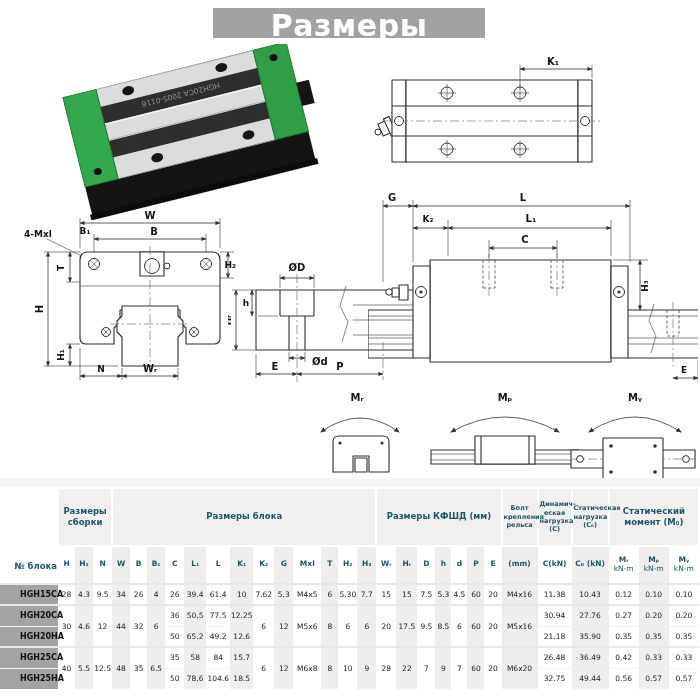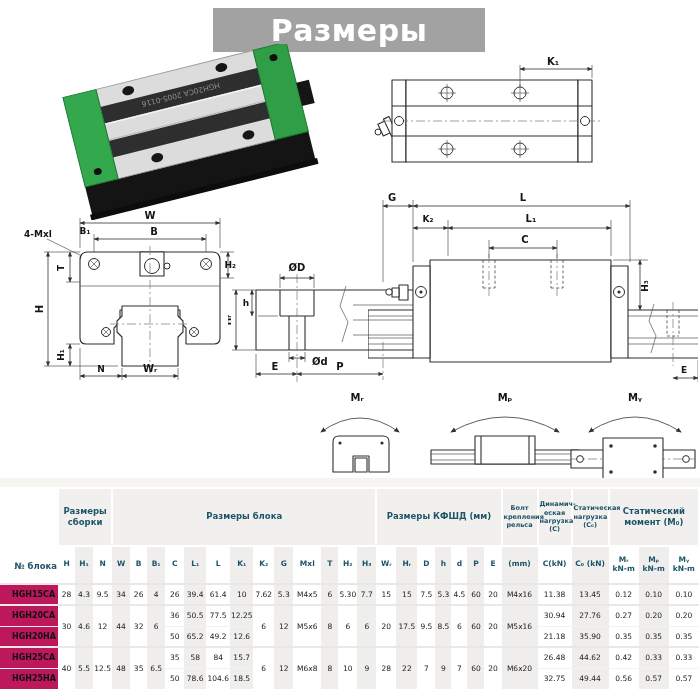--- a/index.html
+++ b/index.html
@@ -1,42 +1,42 @@
 <!DOCTYPE html>
 <html><head>
 <meta charset="utf-8">
 <style>
 *{margin:0;padding:0;box-sizing:border-box}
 html,body{background:#fff}
 body{font-family:"DejaVu Sans","Liberation Sans",sans-serif}
 #page{position:relative;width:700px;height:700px;background:#fff;overflow:hidden}
-#banner{position:absolute;left:213px;top:8px;width:272px;height:44px;background:#a2a2a2;display:flex;align-items:center;justify-content:center}
+#banner{position:absolute;left:213px;top:8px;width:272px;height:30px;background:#a2a2a2;display:flex;align-items:flex-start;justify-content:center}
 #banner span{color:#fff;font-size:30px;font-weight:700;letter-spacing:.5px}
 svg.draw{position:absolute}
 .lbl{font-family:"DejaVu Sans",sans-serif;font-size:10px;font-weight:600;fill:#151515}
 .lbl.sm{font-size:9px}
 .ln{fill:#fff;stroke:#2e2e2e;stroke-width:1.1;stroke-linejoin:round}
 .lnn{fill:none;stroke:#2e2e2e;stroke-width:1.1;stroke-linejoin:round}
 .thin{fill:none;stroke:#555;stroke-width:.7}
 .dim{fill:none;stroke:#333;stroke-width:.8}
 .cl{fill:none;stroke:#777;stroke-width:.7;stroke-dasharray:9 3 2 3}
 .dash{fill:none;stroke:#444;stroke-width:.8;stroke-dasharray:3 2.2}
 .hole{fill:#fff;stroke:#2e2e2e;stroke-width:1}
 #band{position:absolute;left:0;top:478px;width:700px;height:9px;background:#f6f5f1}
 #spec{position:absolute;left:0;top:487px;width:700px;border-collapse:collapse;table-layout:fixed;font-size:7.5px;color:#1c1c1c}
 #spec col.shade{background:#efeeec}
 #spec thead th{font-weight:700;color:#1d5468;vertical-align:middle}
 #spec th.rowhead{vertical-align:bottom;text-align:right;padding:0 0 12px 8px;font-size:8.5px;background:#fff}
 #spec th.grp{height:58px;padding:2px 1px;line-height:1.3;font-size:8.5px;background:#f1f0ee;border:2px solid #fff}
 #spec th.grp.small{font-size:6.5px;font-weight:700}
 #spec th.colh{height:38px;vertical-align:middle;font-size:7.5px;padding-bottom:3px}
-#spec th.colh .unit{font-weight:700}
+#spec th.colh .unit{font-weight:400}
 #spec tbody tr{border-top:1px solid #f3f2f0}
 #spec tbody tr.grp-start{border-top:2px solid #e9e8e6}
-#spec tbody th.blk{text-align:left;padding-left:12px;font-weight:700;color:#101010;font-size:8px;background:#be185d}
+#spec tbody th.blk{text-align:left;padding-left:20px;font-weight:700;color:#101010;font-size:8px;background:#a3a3a3}
 #spec tbody td{text-align:center;height:21px;font-size:7.5px;color:#222}
 </style>
 </head>
 <body>
 
 <div id="page">
 
   <div id="banner">
     <span>Размеры</span>
   </div>
@@ -482,21 +482,21 @@
           <td>7.7</td>
           <td>15</td>
           <td>15</td>
           <td>7.5</td>
           <td>5.3</td>
           <td>4.5</td>
           <td>60</td>
           <td>20</td>
           <td>M4x16</td>
           <td>11.38</td>
-          <td>13.45</td>
+          <td>10.43</td>
           <td>0.12</td>
           <td>0.10</td>
           <td>0.10</td>
         </tr>
         <tr class="grp-start">
           <th class="blk">HGH20CA</th>
           <td rowspan="2">30</td>
           <td rowspan="2">4.6</td>
           <td rowspan="2">12</td>
           <td rowspan="2">44</td>
@@ -558,21 +558,21 @@
           <td rowspan="2">9</td>
           <td rowspan="2">28</td>
           <td rowspan="2">22</td>
           <td rowspan="2">7</td>
           <td rowspan="2">9</td>
           <td rowspan="2">7</td>
           <td rowspan="2">60</td>
           <td rowspan="2">20</td>
           <td rowspan="2">M6x20</td>
           <td>26.48</td>
-          <td>44.62</td>
+          <td>36.49</td>
           <td>0.42</td>
           <td>0.33</td>
           <td>0.33</td>
         </tr>
         <tr>
           <th class="blk">HGH25HA</th>
           <td>50</td>
           <td>78.6</td>
           <td>104.6</td>
           <td>18.5</td>

